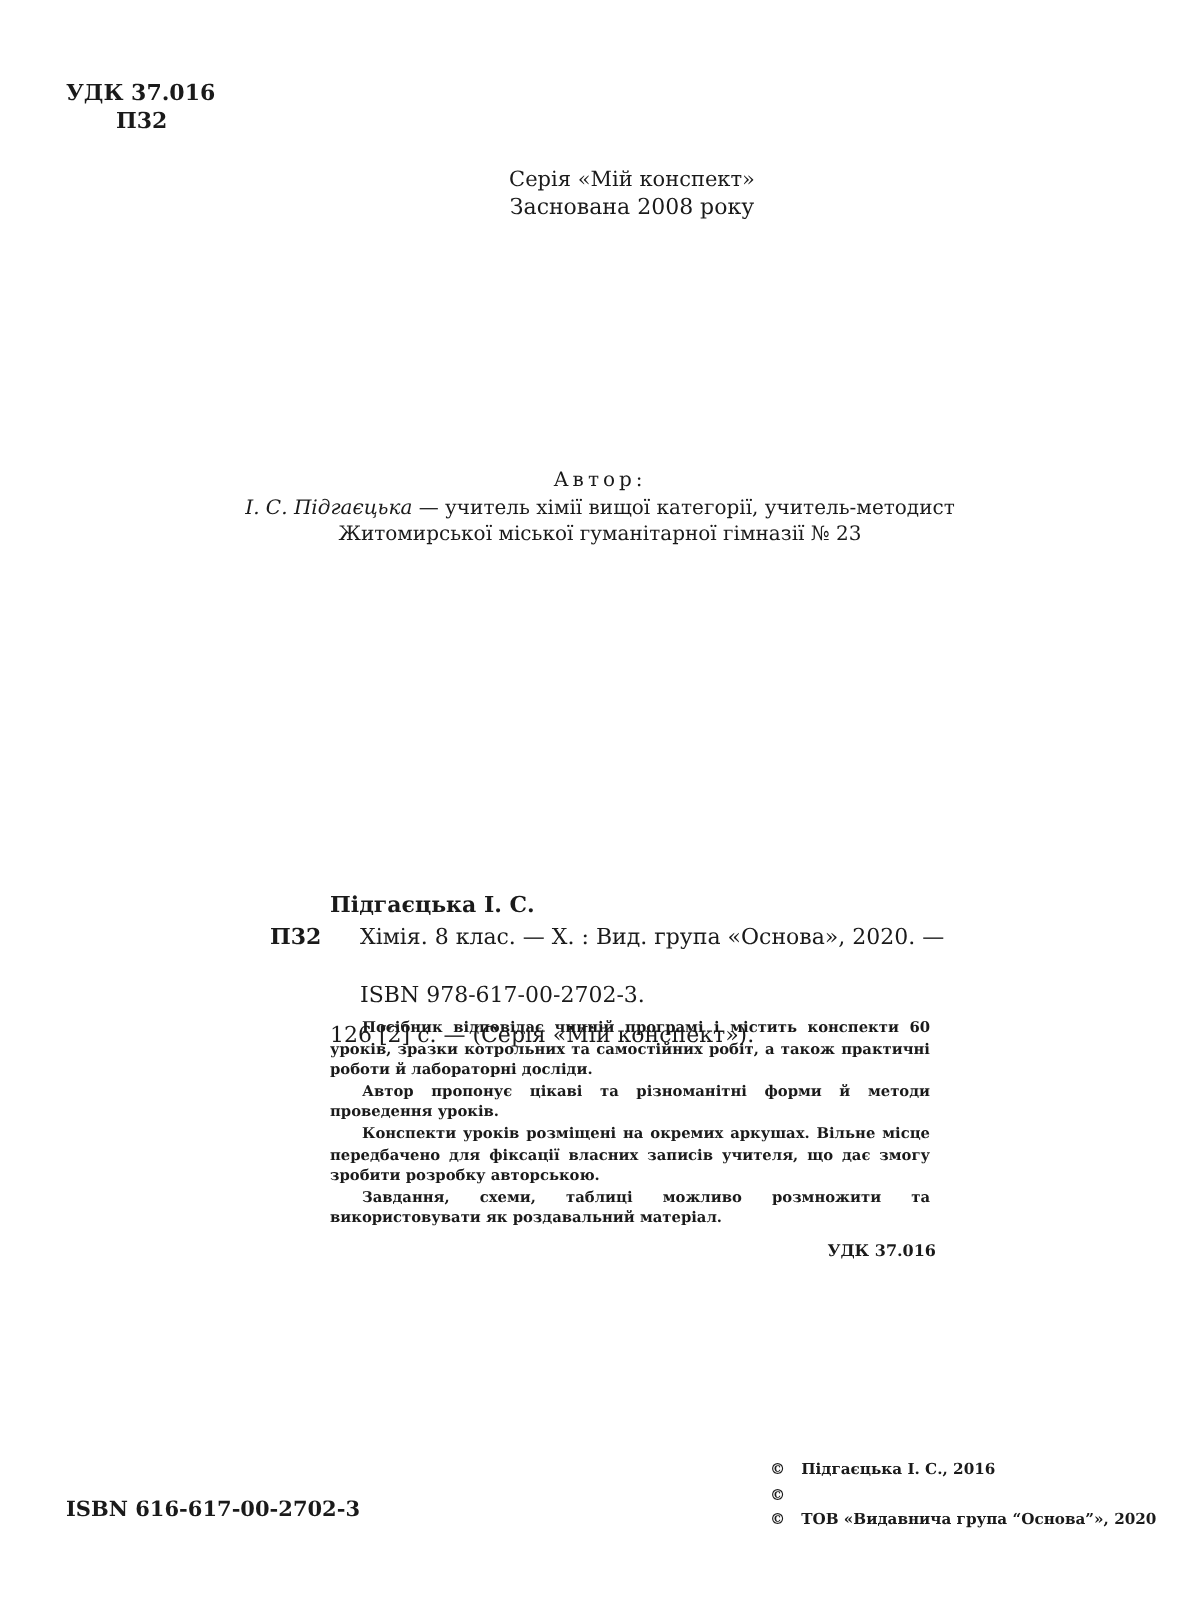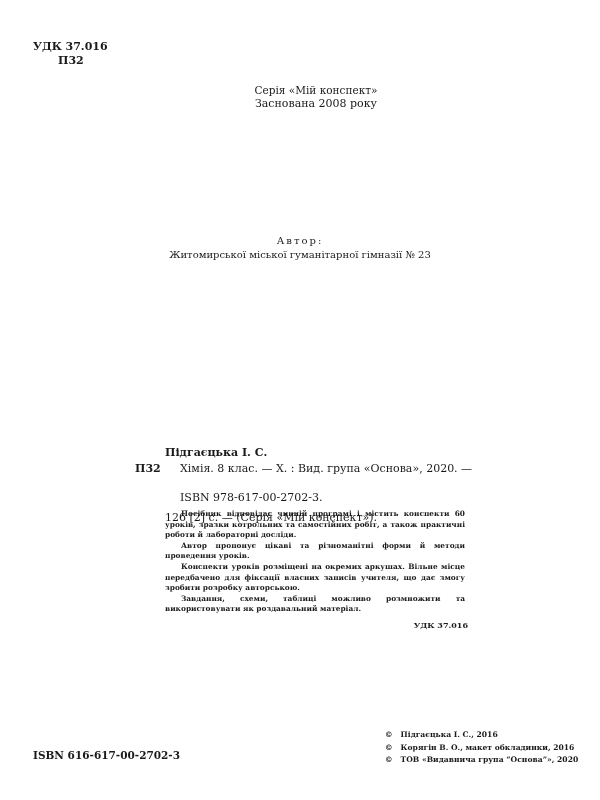--- a/index.html
+++ b/index.html
@@ -35,20 +35,21 @@
   <div class="l2">П32</div>
 </div>
 
 <div class="abs series">
   <div>Серія «Мій конспект»</div>
   <div class="l2">Заснована 2008 року</div>
 </div>
 
 <div class="abs author-block">
   <div class="hdr">Автор:</div>
+  <div><em>І. С. Підгаєцька</em><span> — учитель хімії вищої категорії, учитель-методист</span></div>
   <div>Житомирської міської гуманітарної гімназії № 23</div>
 </div>
 
 <div class="abs bib-name">Підгаєцька І. С.</div>
 <div class="abs bib-code">П32</div>
 <div class="abs bib-line1">Хімія. 8 клас. — Х. : Вид. група «Основа», 2020. —</div>
 <div class="abs bib-line2">126 [2] с. — (Серія «Мій конспект»).</div>
 <div class="abs bib-isbn">ISBN 978-617-00-2702-3.</div>
 
 <div class="abs annot" style="white-space: normal;">
@@ -60,21 +61,20 @@
 
 <div class="abs udk-bottom">УДК 37.016</div>
 
 <div class="abs copyrights">
   <div class="row">
     <span>©</span>
     <span>Підгаєцька І. С., 2016</span>
   </div>
   <div class="row">
     <span>©</span>
-    <span>Корягін В. О., макет обкладинки, 2016</span>
   </div>
   <div class="row">
     <span>©</span>
     <span>ТОВ «Видавнича група “Основа”», 2020</span>
   </div>
 </div>
 
 <div class="abs isbn-bottom">ISBN 616-617-00-2702-3</div>
 
 </body></html>

